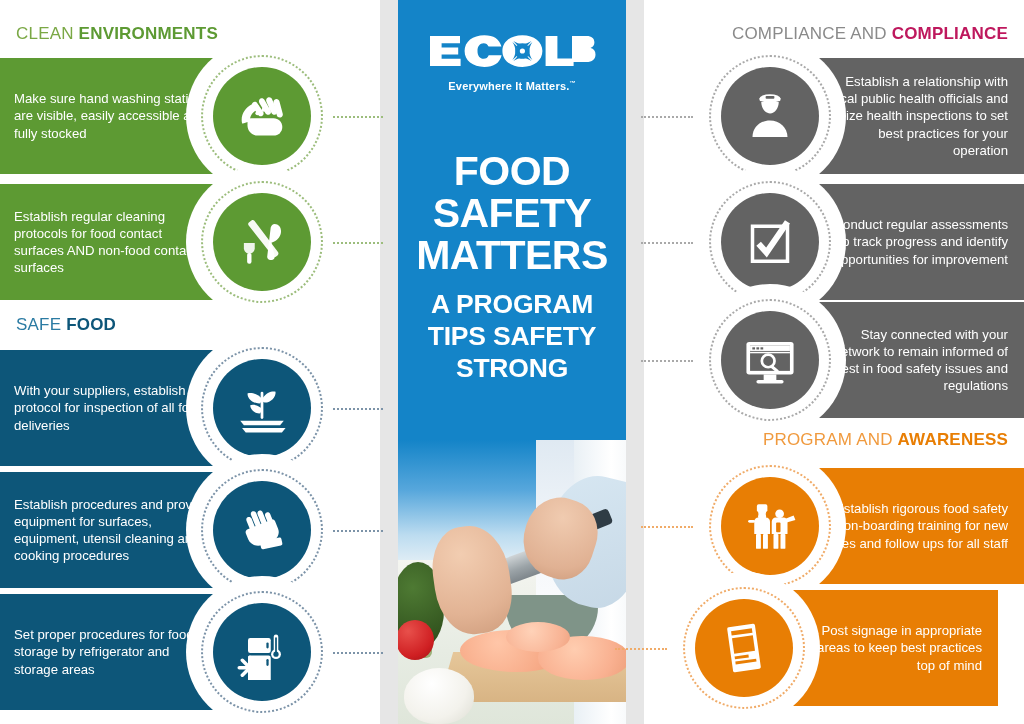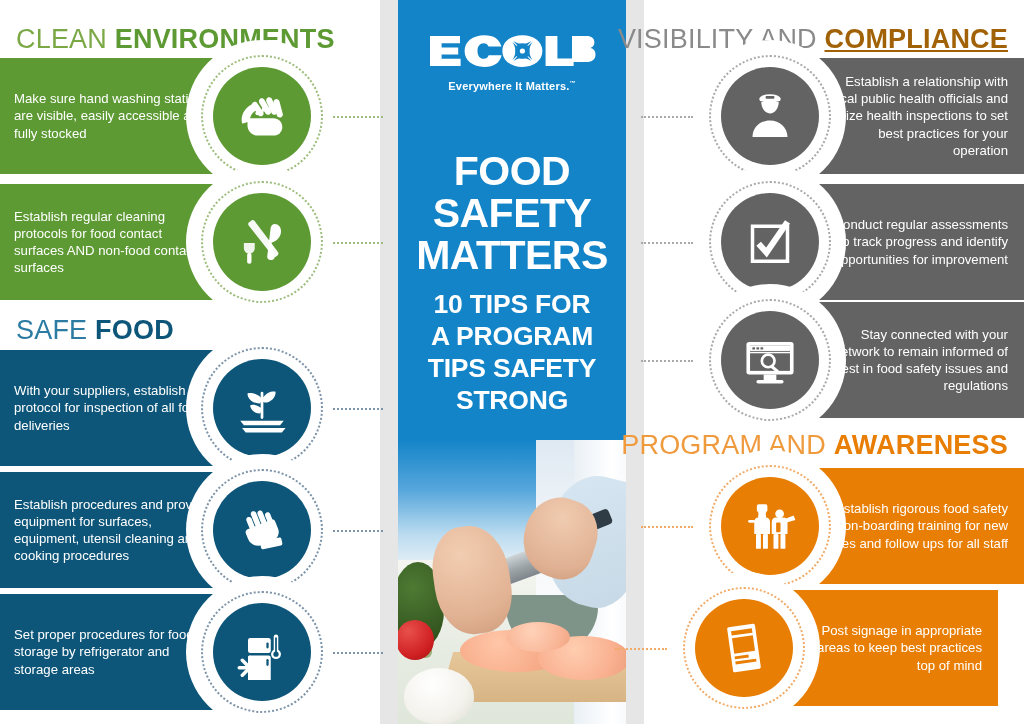--- a/index.html
+++ b/index.html
@@ -24,32 +24,32 @@
   .gutter.right { left: 626px;  width: 18px; }
 
   
   .col-left   { position: absolute; left: 0;    top: 0; width: 380px; height: 724px; }
   .col-center { position: absolute; left: 398px;top: 0; width: 228px; height: 724px; overflow: hidden; }
   .col-right  { position: absolute; left: 644px;top: 0; width: 380px; height: 724px; }
 
   
   .heading {
     position: absolute;
-    font-size: 27px;
+    font-size: 17px;
     letter-spacing: 0.2px;
     white-space: nowrap;
     font-weight: 400;
   }
   .heading b { font-weight: 700; }
   .heading.green  { color: #7aa845; }
   .heading.green b{ color: #5d9a33; }
   .heading.blue   { color: #2b7ba3; }
   .heading.blue b { color: #0d5679; }
   .heading.grey   { color: #8a8a8a; }
-  .heading.grey b { color: #a16207; text-decoration: underline; }
+  .heading.grey b { color: #be185d; }
   .heading.orange { color: #f09a3e; }
   .heading.orange b{ color: #e87e04; }
 
   .h-clean    { left: 16px; top: 24px; }
   .h-safe     { left: 16px; top: 315px; }
   .h-vis      { right: 16px; top: 24px; }
   .h-train    { right: 16px; top: 430px; }
 
   
   .tip { position: absolute; }
@@ -420,21 +420,20 @@
       </div>
     </div>
 
     <div class="hero-title">
       <div>FOOD</div>
       <div>SAFETY</div>
       <div>MATTERS</div>
     </div>
 
     <div class="hero-sub">
-      <div>10 TIPS FOR</div>
       <div>A PROGRAM</div>
       <div>TIPS SAFETY</div>
       <div>STRONG</div>
     </div>
 
     <div class="photo">
       <div class="ph-sky"></div>
       <div class="ph-counter"></div>
       <div class="ph-wall"></div>
       <div class="ph-chef-body"></div>
@@ -451,21 +450,21 @@
       <div class="ph-knife-blade"></div>
       <div class="ph-knife-handle"></div>
       <div class="ph-hand-l"></div>
       <div class="ph-hand-r"></div>
     </div>
   </div>
 
   <div class="col-right">
 
     <div class="heading grey h-vis">
-      <span>VISIBILITY AND </span><b>COMPLIANCE</b>
+      <span>COMPLIANCE AND </span><b>COMPLIANCE</b>
     </div>
 
     <div class="tip side-right" style="left:0; top:58px; width:380px; height:116px;">
       <div class="band fill-grey">
         <div class="txt">Establish a relationship with local public health officials and utilize health inspections to set best practices for your operation</div>
       </div>
       <div class="bite"></div>
       <div class="ring grey"></div>
       <div class="disc fill-grey">
         <svg width="56" height="56" viewBox="0 0 64 64" fill="#ffffff">

